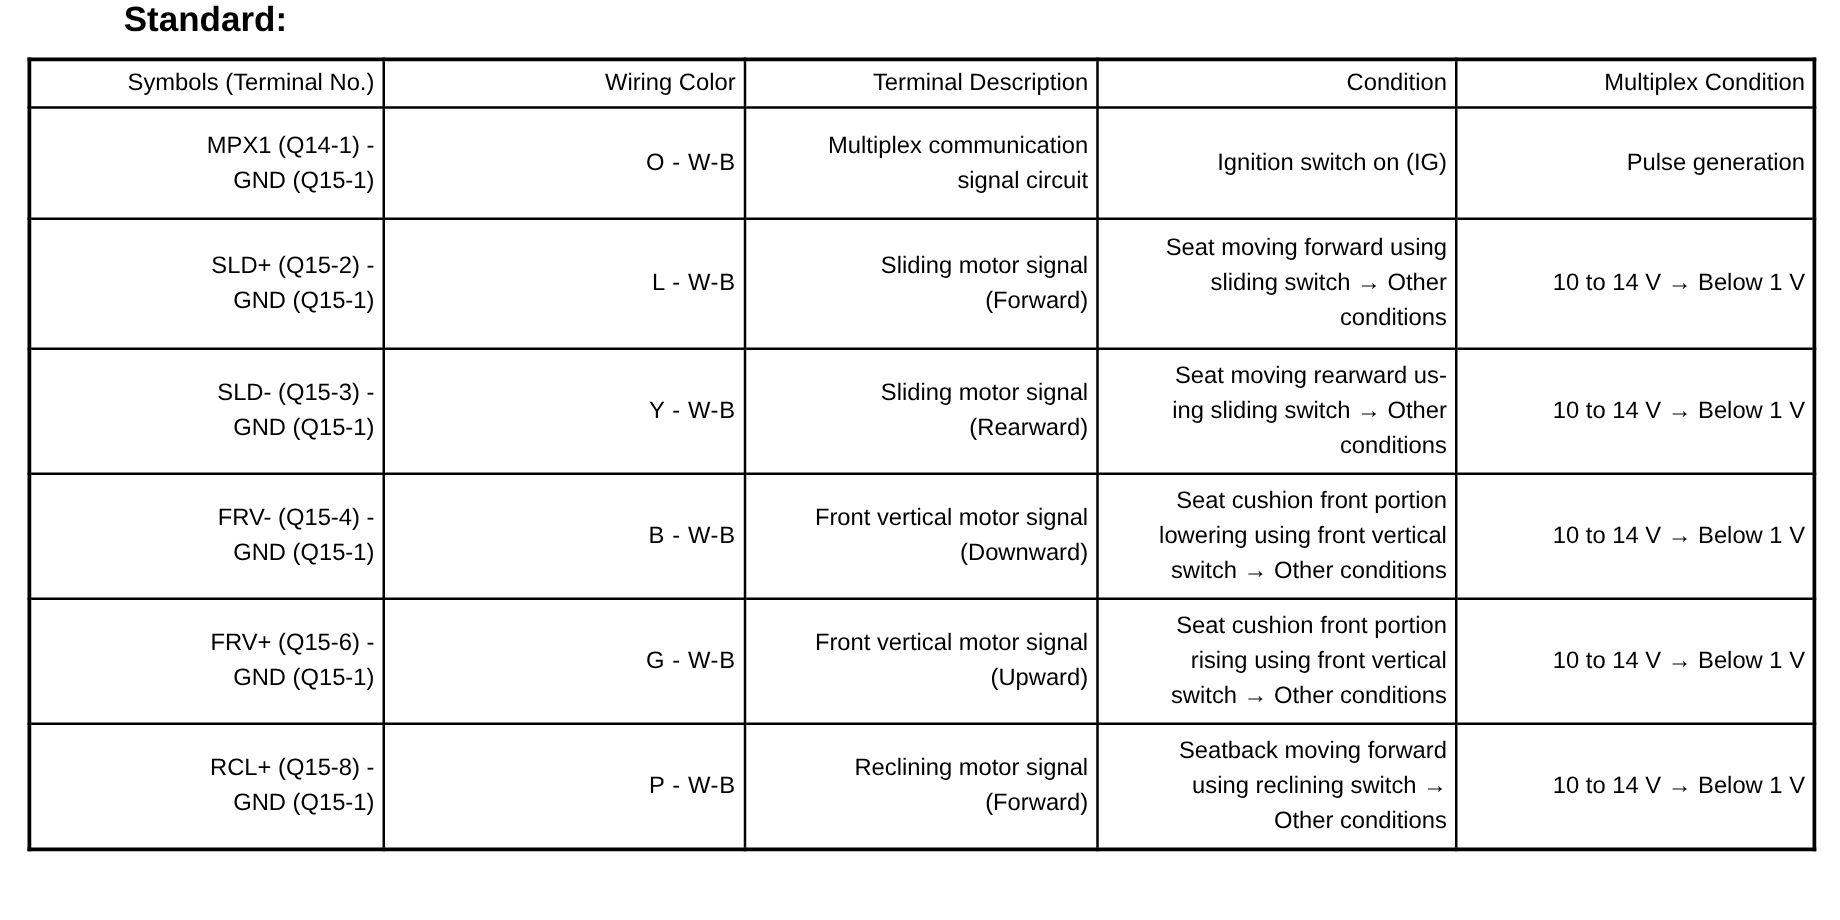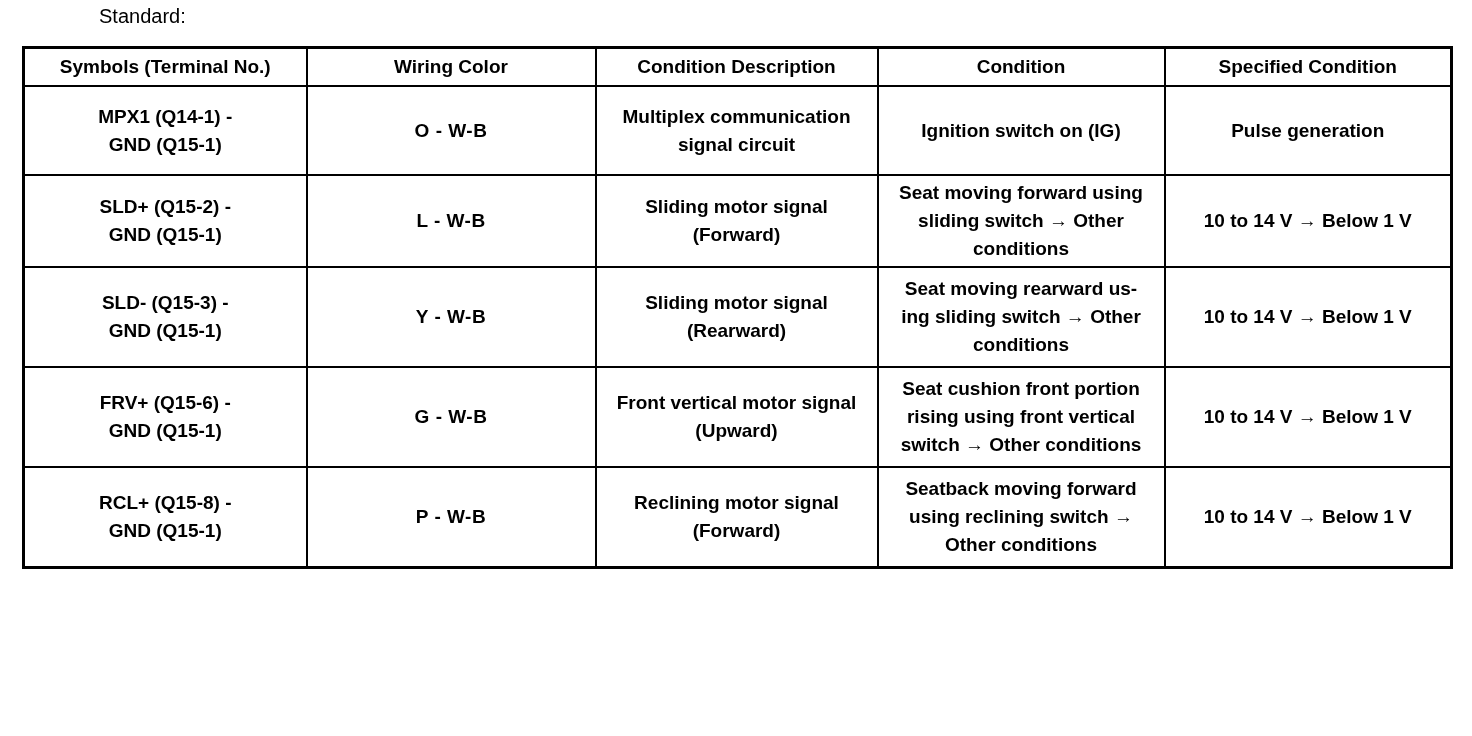--- a/index.html
+++ b/index.html
@@ -16,22 +16,22 @@
   }
   .page {
     position: relative;
     width: 1472px;
     height: 736px;
   }
   .heading {
     position: absolute;
     left: 99px;
     top: 2px;
-    font-size: 20px;
-    font-weight: normal;
+    font-size: 28px;
+    font-weight: bold;
     letter-spacing: 0px;
     line-height: 28px;
   }
   .table-wrap {
     position: absolute;
     left: 22px;
     top: 46px;
     width: 1428px;
   }
   table.spec {
@@ -43,25 +43,25 @@
   table.spec col.c0 { width: 283px; }
   table.spec col.c1 { width: 289px; }
   table.spec col.c2 { width: 282px; }
   table.spec col.c3 { width: 287px; }
   table.spec col.c4 { width: 287px; }
 
   table.spec th,
   table.spec td {
     border: 2px solid #000;
     font-size: 19px;
-    font-weight: bold;
+    font-weight: normal;
     line-height: 28px;
     padding: 3px 6px;
     vertical-align: middle;
-    text-align: center;
+    text-align: right;
   }
   table.spec thead th {
     height: 32px;
     padding: 2px 6px;
     font-size: 19px;
   }
   .cell-symbol {
     text-align: left;
     padding-left: 12px;
     white-space: pre-line;
@@ -69,21 +69,21 @@
   .cell-color {
     letter-spacing: 0.5px;
     white-space: pre-line;
     margin-left: 24px;
   }
   .cell-desc,
   .cell-cond,
   .cell-spec {
     white-space: pre-line;
   }
-  .r-tall { height: 92px; }
+  .r-tall { height: 104px; }
   .r-mid  { height: 89px; }
   .r-xtall { height: 100px; }
 </style>
 </head>
 <body>
 
 <div class="page">
 
   <div class="heading">Standard:</div>
 
@@ -93,23 +93,23 @@
         <col class="c0">
           <col class="c1">
           <col class="c2">
           <col class="c3">
           <col class="c4">
       </colgroup>
       <thead>
         <tr>
           <th>Symbols (Terminal No.)</th>
           <th>Wiring Color</th>
-          <th>Condition Description</th>
+          <th>Terminal Description</th>
           <th>Condition</th>
-          <th>Specified Condition</th>
+          <th>Multiplex Condition</th>
         </tr>
       </thead>
       <tbody>
         <tr class="r-mid">
           <td class="cell-symbol">MPX1 (Q14-1) -
 GND (Q15-1)</td>
           <td class="cell-color">O  -  W-B</td>
           <td class="cell-desc">Multiplex communication
 signal circuit</td>
           <td class="cell-cond">Ignition switch on (IG)</td>
@@ -131,20 +131,31 @@
 GND (Q15-1)</td>
           <td class="cell-color">Y  -  W-B</td>
           <td class="cell-desc">Sliding motor signal
 (Rearward)</td>
           <td class="cell-cond">Seat moving rearward us-
 ing sliding switch → Other
 conditions</td>
           <td class="cell-spec">10 to 14 V → Below 1 V</td>
         </tr>
         <tr class="r-xtall">
+          <td class="cell-symbol">FRV- (Q15-4) -
+GND (Q15-1)</td>
+          <td class="cell-color">B  -  W-B</td>
+          <td class="cell-desc">Front vertical motor signal
+(Downward)</td>
+          <td class="cell-cond">Seat cushion front portion
+lowering using front vertical
+switch → Other conditions</td>
+          <td class="cell-spec">10 to 14 V → Below 1 V</td>
+        </tr>
+        <tr class="r-xtall">
           <td class="cell-symbol">FRV+ (Q15-6) -
 GND (Q15-1)</td>
           <td class="cell-color">G  -  W-B</td>
           <td class="cell-desc">Front vertical motor signal
 (Upward)</td>
           <td class="cell-cond">Seat cushion front portion
 rising using front vertical
 switch → Other conditions</td>
           <td class="cell-spec">10 to 14 V → Below 1 V</td>
         </tr>

